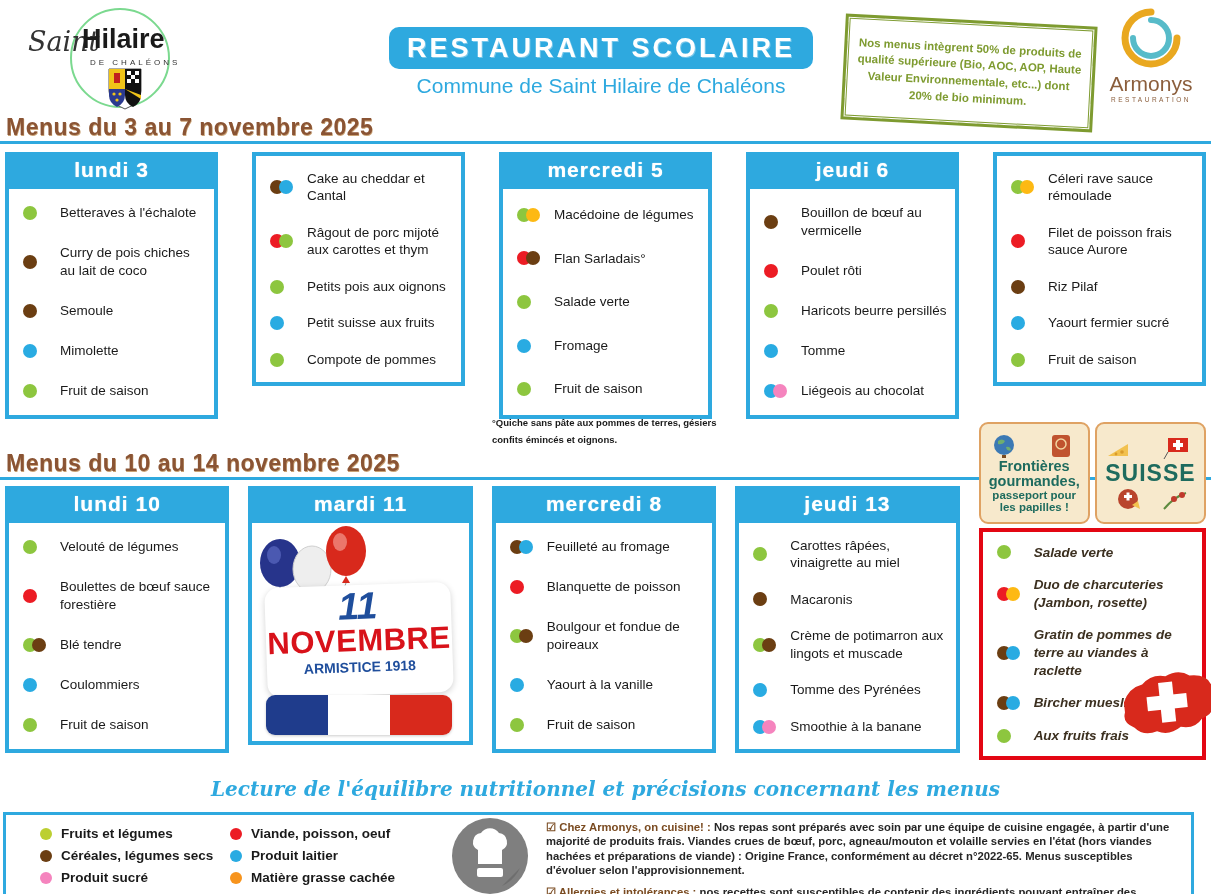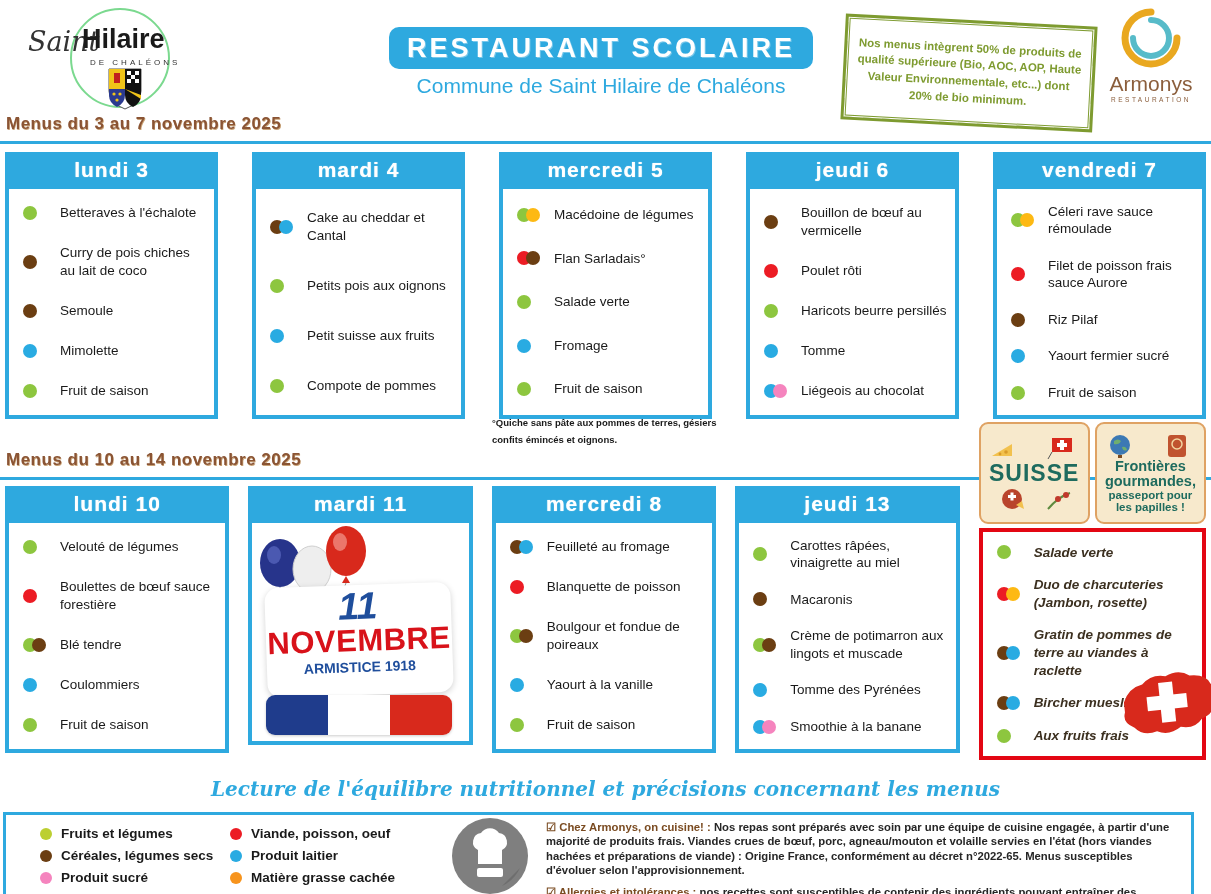--- a/index.html
+++ b/index.html
@@ -21,21 +21,21 @@
   .quality-note{position:absolute;left:843px;top:20px;width:226px;height:88px;border:3px solid #7e9b30;
     transform:rotate(3deg);display:flex;align-items:center;justify-content:center;text-align:center;
     color:#7e9b30;font-weight:bold;font-size:11.5px;line-height:1.45;padding:6px 10px;background:#fff;
     box-shadow:0 0 0 1px #fff inset,0 0 0 2px #7e9b30 inset;}
 
   .armonys{position:absolute;right:10px;top:6px;width:100px;text-align:center;}
   .armonys-name{font-size:21px;color:#8b5e3c;margin-top:-2px;}
   .armonys-sub{font-size:6.5px;letter-spacing:2.5px;color:#8b5e3c;}
 
   
-  .week-title{position:absolute;left:6px;font-size:17px;font-weight:bold;color:#8a5434;letter-spacing:.5px;
+  .week-title{position:absolute;left:6px;font-size:23px;font-weight:bold;color:#8a5434;letter-spacing:.5px;
     text-shadow:.6px .6px 0 #c9a275;}
   .rule{position:absolute;left:0;width:1211px;height:3px;background:#2ea9df;}
 
   
   .week-row{position:absolute;left:5px;width:1201px;display:flex;gap:19px;align-items:flex-start;}
   .day-col{width:225px;box-sizing:border-box;border:4px solid #2ea9df;background:#fff;}
   .day-head{background:#2ea9df;color:#fff;text-align:center;font-weight:bold;font-size:21px;letter-spacing:1px;
     padding:2px 0 7px;text-shadow:0 0 1px rgba(255,255,255,.8);}
   .day-body{height:218px;display:flex;flex-direction:column;justify-content:space-around;padding:4px 6px;}
   .menu-item{display:flex;align-items:center;gap:11px;}
@@ -162,31 +162,37 @@
         </div>
         <div class="menu-item">
           <span class="dots">
             <span class="dot" style="background: rgb(141, 198, 63);"></span>
           </span>
           <span class="item-text">Fruit de saison</span>
         </div>
       </div>
     </div>
     <div class="day-col">
-      <div class="day-head">mardi 4</div>
       <div class="day-body">
         <div class="menu-item">
           <span class="dots">
             <span class="dot" style="background: rgb(107, 62, 18);"></span>
             <span class="dot" style="background: rgb(41, 171, 226);"></span>
           </span>
           <span class="item-text">Cake au cheddar et Cantal</span>
         </div>
         <div class="menu-item">
           <span class="dots">
+            <span class="dot" style="background: rgb(236, 28, 36);"></span>
+            <span class="dot" style="background: rgb(141, 198, 63);"></span>
+          </span>
+          <span class="item-text">Râgout de porc mijoté aux carottes et thym</span>
+        </div>
+        <div class="menu-item">
+          <span class="dots">
             <span class="dot" style="background: rgb(141, 198, 63);"></span>
           </span>
           <span class="item-text">Petits pois aux oignons</span>
         </div>
         <div class="menu-item">
           <span class="dots">
             <span class="dot" style="background: rgb(41, 171, 226);"></span>
           </span>
           <span class="item-text">Petit suisse aux fruits</span>
         </div>
@@ -265,21 +271,20 @@
         <div class="menu-item">
           <span class="dots">
             <span class="dot" style="background: rgb(41, 171, 226);"></span>
             <span class="dot" style="background: rgb(245, 132, 190);"></span>
           </span>
           <span class="item-text">Liégeois au chocolat</span>
         </div>
       </div>
     </div>
     <div class="day-col">
-      <div class="day-head">vendredi 7</div>
       <div class="day-body">
         <div class="menu-item">
           <span class="dots">
             <span class="dot" style="background: rgb(141, 198, 63);"></span>
             <span class="dot" style="background: rgb(253, 185, 19);"></span>
           </span>
           <span class="item-text">Céleri rave sauce rémoulade</span>
         </div>
         <div class="menu-item">
           <span class="dots">
@@ -446,20 +451,34 @@
           <span class="dots">
             <span class="dot" style="background: rgb(41, 171, 226);"></span>
             <span class="dot" style="background: rgb(245, 132, 190);"></span>
           </span>
           <span class="item-text">Smoothie à la banane</span>
         </div>
       </div>
     </div>
     <div class="swiss-col">
       <div class="badges">
+        <div class="badge">
+          <svg width="96" height="26" viewBox="0 0 96 26">
+            <circle cx="18" cy="12" r="10" fill="#3c79b4"></circle>
+            <path d="M12 8 q4 -3 7 0 q-2 4 -7 3 Z" fill="#6fae6f"></path>
+            <path d="M20 14 q4 -1 5 3 q-4 2 -5 -3 Z" fill="#6fae6f"></path>
+            <rect x="16" y="22" width="4" height="3" fill="#7a4b21"></rect>
+            <rect x="66" y="2" width="18" height="22" rx="3" fill="#c0532f"></rect>
+            <circle cx="75" cy="11" r="5" fill="none" stroke="#f2d4a0" stroke-width="1.5"></circle>
+          </svg>
+          <div class="badge-line" style="font-size: 14.5px;">Frontières</div>
+          <div class="badge-line" style="font-size: 14.5px;">gourmandes,</div>
+          <div class="badge-line" style="font-size: 11.5px;">passeport pour</div>
+          <div class="badge-line" style="font-size: 11.5px;">les papilles !</div>
+        </div>
         <div class="badge">
           <svg width="96" height="24" viewBox="0 0 96 24">
             <path d="M6 20 L26 8 L26 20 Z" fill="#f2c14e"></path>
             <circle cx="20" cy="16" r="1.8" fill="#d99b2b"></circle>
             <circle cx="14" cy="18" r="1.4" fill="#d99b2b"></circle>
             <rect x="66" y="2" width="20" height="14" fill="#d8291c"></rect>
             <rect x="74" y="4" width="4" height="10" fill="#fff"></rect>
             <rect x="71" y="7" width="10" height="4" fill="#fff"></rect>
             <line x1="66" y1="16" x2="62" y2="23" stroke="#555"></line>
           </svg>
@@ -467,34 +486,20 @@
           <svg width="96" height="24" viewBox="0 0 96 24">
             <circle cx="26" cy="12" r="10" fill="#b9442c"></circle>
             <rect x="22" y="8" width="8" height="3" fill="#fff"></rect>
             <rect x="24.5" y="5.5" width="3" height="8" fill="#fff"></rect>
             <path d="M30 18 l8 4 l-2 -8 Z" fill="#f2c14e"></path>
             <path d="M62 22 q10 -12 22 -16" stroke="#5e8b3f" stroke-width="2" fill="none"></path>
             <circle cx="72" cy="12" r="3" fill="#c0392b"></circle>
             <circle cx="80" cy="8" r="3" fill="#c0392b"></circle>
           </svg>
         </div>
-        <div class="badge">
-          <svg width="96" height="26" viewBox="0 0 96 26">
-            <circle cx="18" cy="12" r="10" fill="#3c79b4"></circle>
-            <path d="M12 8 q4 -3 7 0 q-2 4 -7 3 Z" fill="#6fae6f"></path>
-            <path d="M20 14 q4 -1 5 3 q-4 2 -5 -3 Z" fill="#6fae6f"></path>
-            <rect x="16" y="22" width="4" height="3" fill="#7a4b21"></rect>
-            <rect x="66" y="2" width="18" height="22" rx="3" fill="#c0532f"></rect>
-            <circle cx="75" cy="11" r="5" fill="none" stroke="#f2d4a0" stroke-width="1.5"></circle>
-          </svg>
-          <div class="badge-line" style="font-size: 14.5px;">Frontières</div>
-          <div class="badge-line" style="font-size: 14.5px;">gourmandes,</div>
-          <div class="badge-line" style="font-size: 11.5px;">passeport pour</div>
-          <div class="badge-line" style="font-size: 11.5px;">les papilles !</div>
-        </div>
       </div>
       <div class="swiss-box">
         <div class="menu-item">
           <span class="dots">
             <span class="dot" style="background: rgb(141, 198, 63);"></span>
           </span>
           <span class="item-text">Salade verte</span>
         </div>
         <div class="menu-item">
           <span class="dots">

